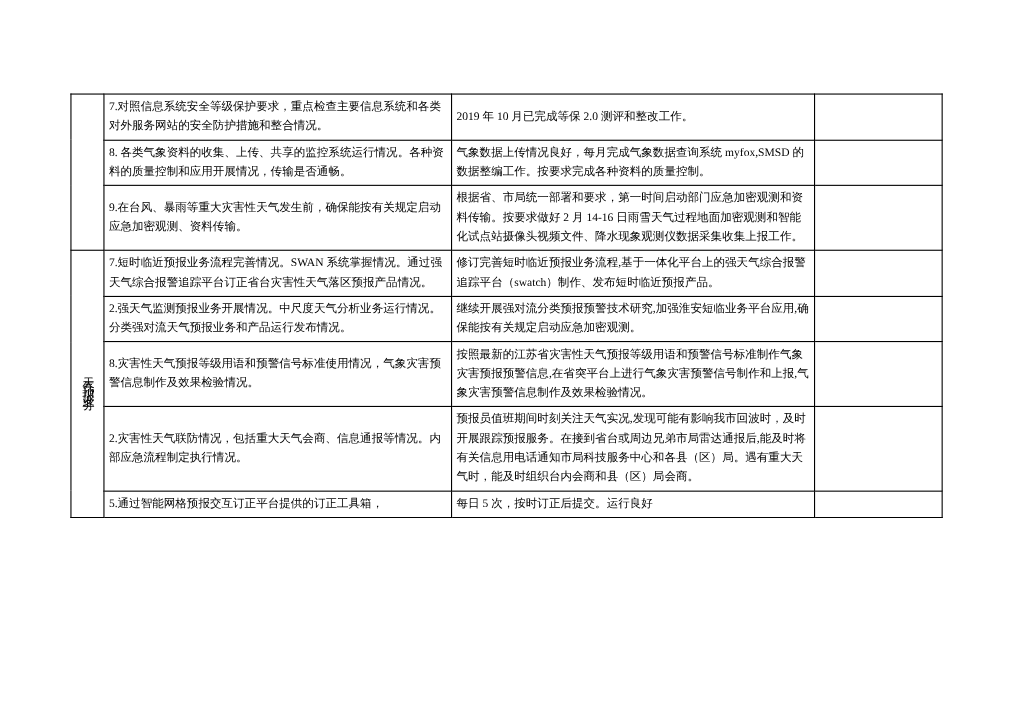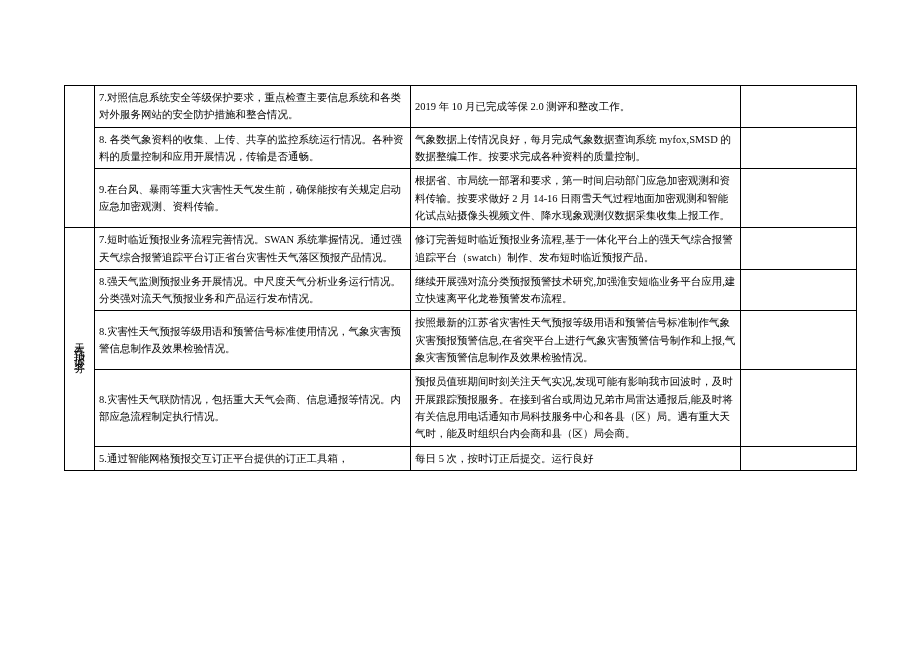--- a/index.html
+++ b/index.html
@@ -80,31 +80,31 @@
 
     <tr>
       <td class="col-cat" rowspan="5">
         <span class="vtext">天气预报业务</span>
       </td>
       <td class="col-item">7.短时临近预报业务流程完善情况。SWAN 系统掌握情况。通过强天气综合报警追踪平台订正省台灾害性天气落区预报产品情况。</td>
       <td class="col-note">修订完善短时临近预报业务流程,基于一体化平台上的强天气综合报警追踪平台（swatch）制作、发布短时临近预报产品。</td>
       <td class="col-extra"></td>
     </tr>
     <tr>
-      <td class="col-item">8.强天气监测预报业务开展情况。中尺度天气分析业务运行情况。分类强对流天气预报业务和产品运行发布情况。</td>
-      <td class="col-note">继续开展强对流分类预报预警技术研究,加强淮安短临业务平台应用,建立快速离平化龙卷预警发布流程。</td>
+      <td class="col-item">2.强天气监测预报业务开展情况。中尺度天气分析业务运行情况。分类强对流天气预报业务和产品运行发布情况。</td>
+      <td class="col-note">继续开展强对流分类预报预警技术研究,加强淮安短临业务平台应用,确保能按有关规定启动应急加密观测。</td>
       <td class="col-extra"></td>
     </tr>
     <tr>
       <td class="col-item">8.灾害性天气预报等级用语和预警信号标准使用情况，气象灾害预警信息制作及效果检验情况。</td>
       <td class="col-note">按照最新的江苏省灾害性天气预报等级用语和预警信号标准制作气象灾害预报预警信息,在省突平台上进行气象灾害预警信号制作和上报,气象灾害预警信息制作及效果检验情况。</td>
       <td class="col-extra"></td>
     </tr>
     <tr>
-      <td class="col-item">8.灾害性天气联防情况，包括重大天气会商、信息通报等情况。内部应急流程制定执行情况。</td>
+      <td class="col-item">2.灾害性天气联防情况，包括重大天气会商、信息通报等情况。内部应急流程制定执行情况。</td>
       <td class="col-note">预报员值班期间时刻关注天气实况,发现可能有影响我市回波时，及时开展跟踪预报服务。在接到省台或周边兄弟市局雷达通报后,能及时将有关信息用电话通知市局科技服务中心和各县（区）局。遇有重大天气时，能及时组织台内会商和县（区）局会商。</td>
       <td class="col-extra"></td>
     </tr>
     <tr>
       <td class="col-item">5.通过智能网格预报交互订正平台提供的订正工具箱，</td>
       <td class="col-note">每日 5 次，按时订正后提交。运行良好</td>
       <td class="col-extra"></td>
     </tr>
   </tbody>
     </table>

